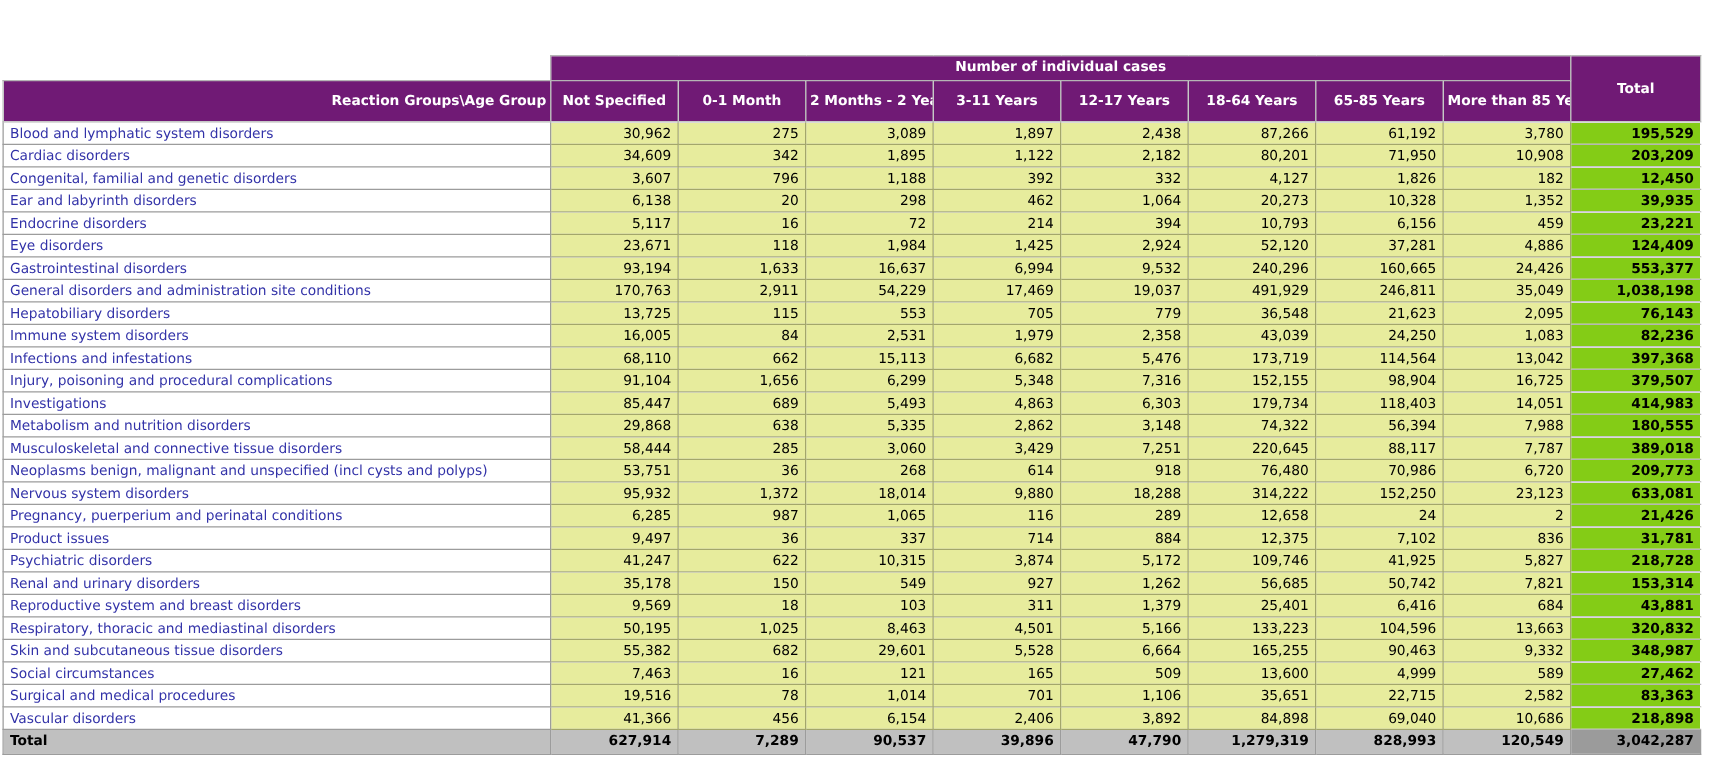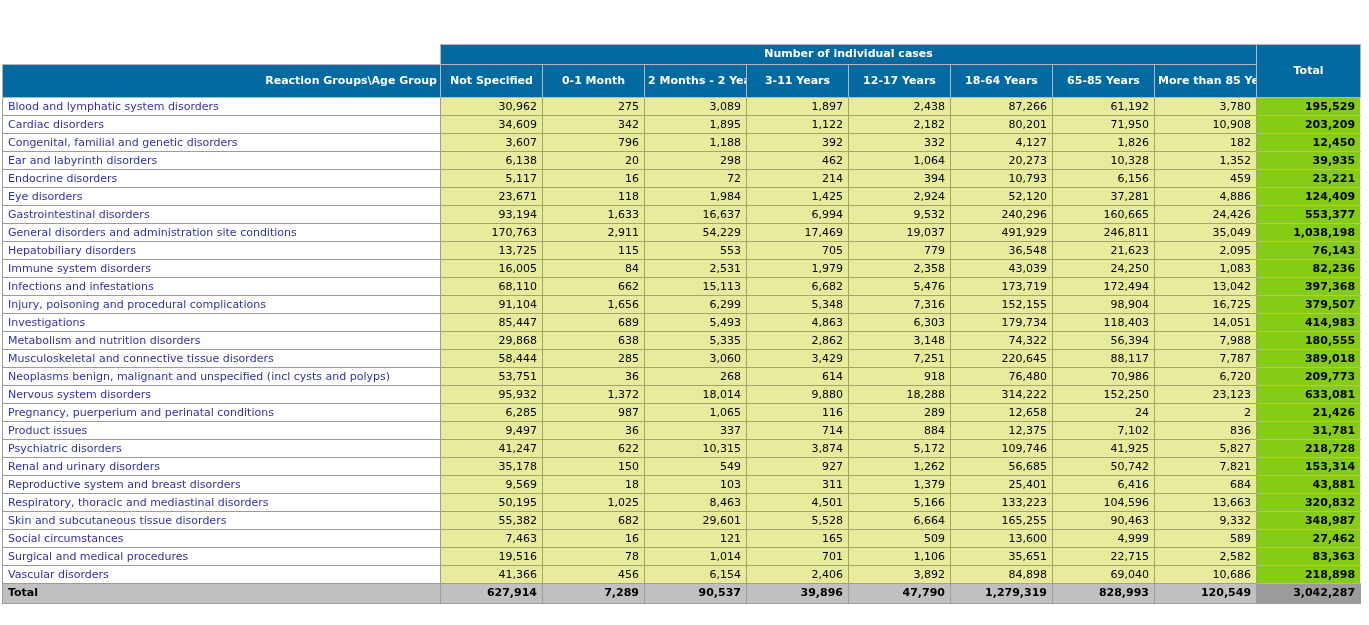--- a/index.html
+++ b/index.html
@@ -23,21 +23,21 @@
     table-layout: fixed;
     width: 1358px;
     font-size: 11px;
   }
   table.grid th, table.grid td {
     overflow: hidden;
     white-space: nowrap;
   }
   
   th.green {
-    background: #0369a1;
+    background: #701a75;
     color: #ffffff;
     font-weight: bold;
     border: 1px solid #b5b5b5;
     text-align: center;
     padding: 1px 3px;
     white-space: normal;
     line-height: 14px;
   }
   th.corner-blank {
     background: #ffffff;
@@ -250,21 +250,21 @@
           <td class="num totcol">82,236</td>
         </tr>
         <tr class="data-row">
           <td class="lbl">Infections and infestations</td>
           <td class="num">68,110</td>
           <td class="num">662</td>
           <td class="num">15,113</td>
           <td class="num">6,682</td>
           <td class="num">5,476</td>
           <td class="num">173,719</td>
-          <td class="num">172,494</td>
+          <td class="num">114,564</td>
           <td class="num">13,042</td>
           <td class="num totcol">397,368</td>
         </tr>
         <tr class="data-row">
           <td class="lbl">Injury, poisoning and procedural complications</td>
           <td class="num">91,104</td>
           <td class="num">1,656</td>
           <td class="num">6,299</td>
           <td class="num">5,348</td>
           <td class="num">7,316</td>

